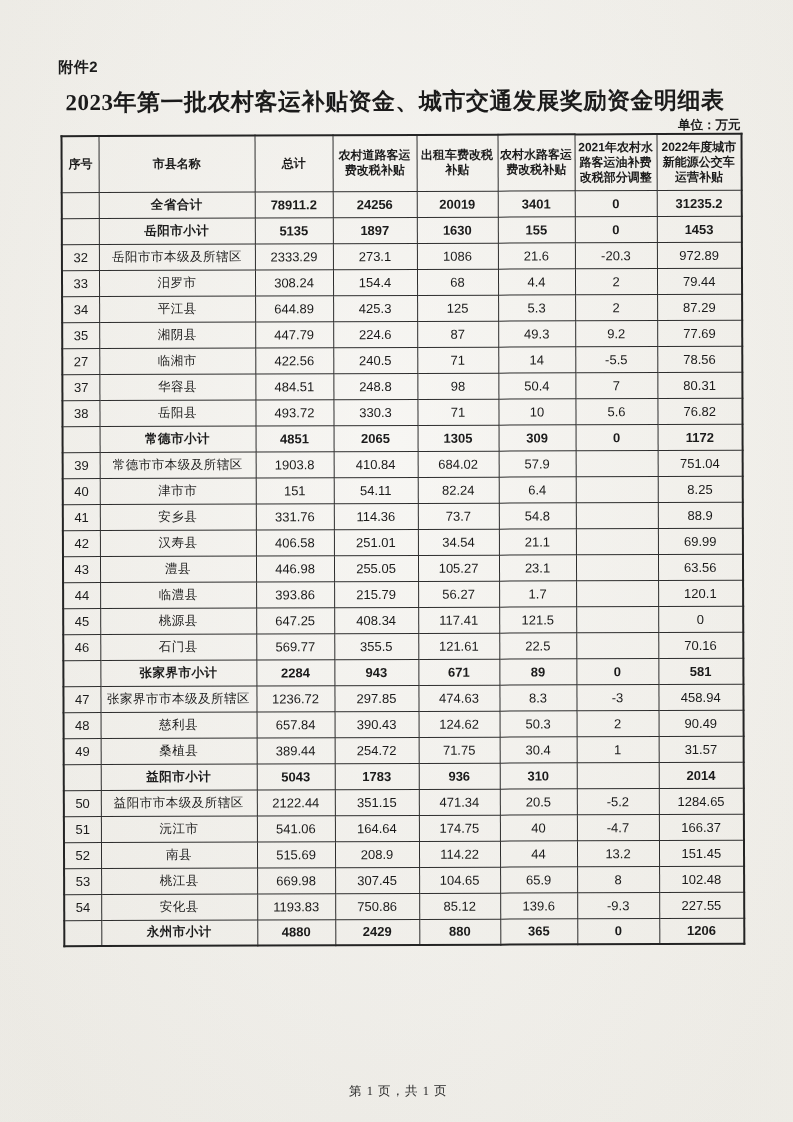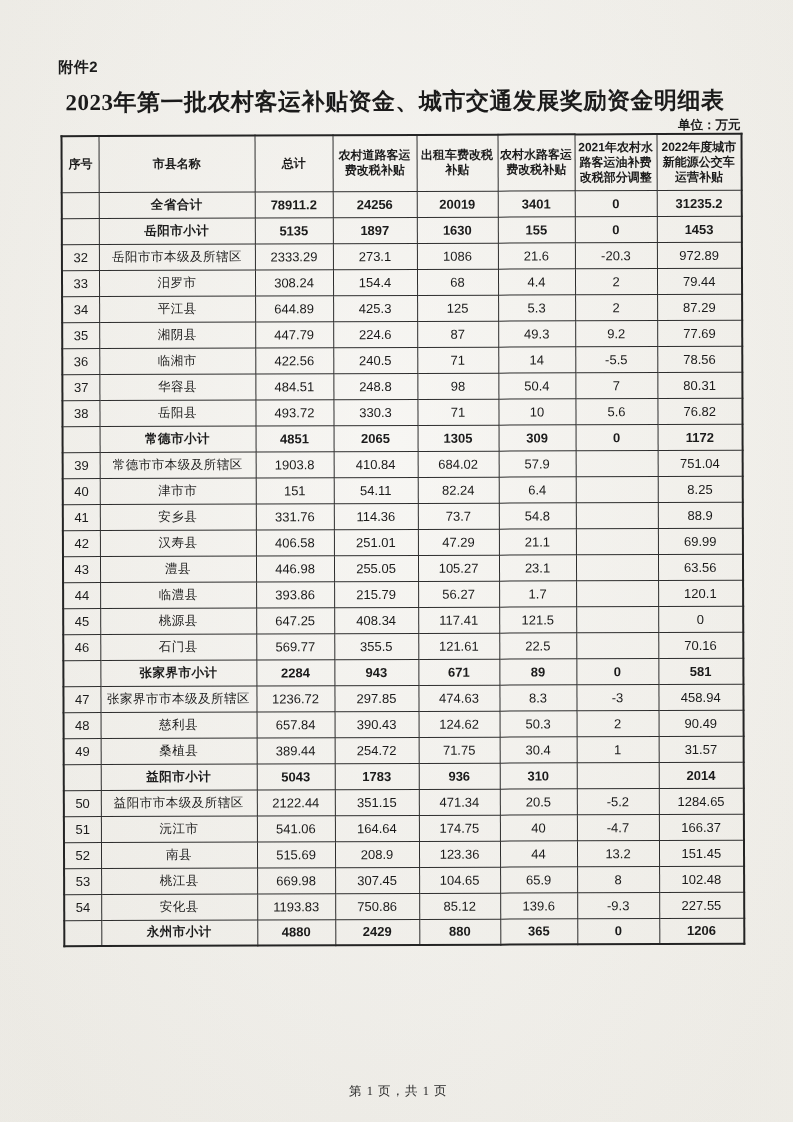--- a/index.html
+++ b/index.html
@@ -176,21 +176,21 @@
             <td>35</td>
             <td class="name-cell">湘阴县</td>
             <td>447.79</td>
             <td>224.6</td>
             <td>87</td>
             <td>49.3</td>
             <td>9.2</td>
             <td>77.69</td>
           </tr>
           <tr>
-            <td>36</td>
+            <td>27</td>
             <td class="name-cell">临湘市</td>
             <td>422.56</td>
             <td>240.5</td>
             <td>71</td>
             <td>14</td>
             <td>-5.5</td>
             <td>78.56</td>
           </tr>
           <tr>
             <td>37</td>
@@ -250,21 +250,21 @@
             <td>73.7</td>
             <td>54.8</td>
             <td></td>
             <td>88.9</td>
           </tr>
           <tr>
             <td>42</td>
             <td class="name-cell">汉寿县</td>
             <td>406.58</td>
             <td>251.01</td>
-            <td>47.29</td>
+            <td>34.54</td>
             <td>21.1</td>
             <td></td>
             <td>69.99</td>
           </tr>
           <tr>
             <td>43</td>
             <td class="name-cell">澧县</td>
             <td>446.98</td>
             <td>255.05</td>
             <td>105.27</td>
@@ -370,21 +370,21 @@
             <td>174.75</td>
             <td>40</td>
             <td>-4.7</td>
             <td>166.37</td>
           </tr>
           <tr>
             <td>52</td>
             <td class="name-cell">南县</td>
             <td>515.69</td>
             <td>208.9</td>
-            <td>123.36</td>
+            <td>114.22</td>
             <td>44</td>
             <td>13.2</td>
             <td>151.45</td>
           </tr>
           <tr>
             <td>53</td>
             <td class="name-cell">桃江县</td>
             <td>669.98</td>
             <td>307.45</td>
             <td>104.65</td>

